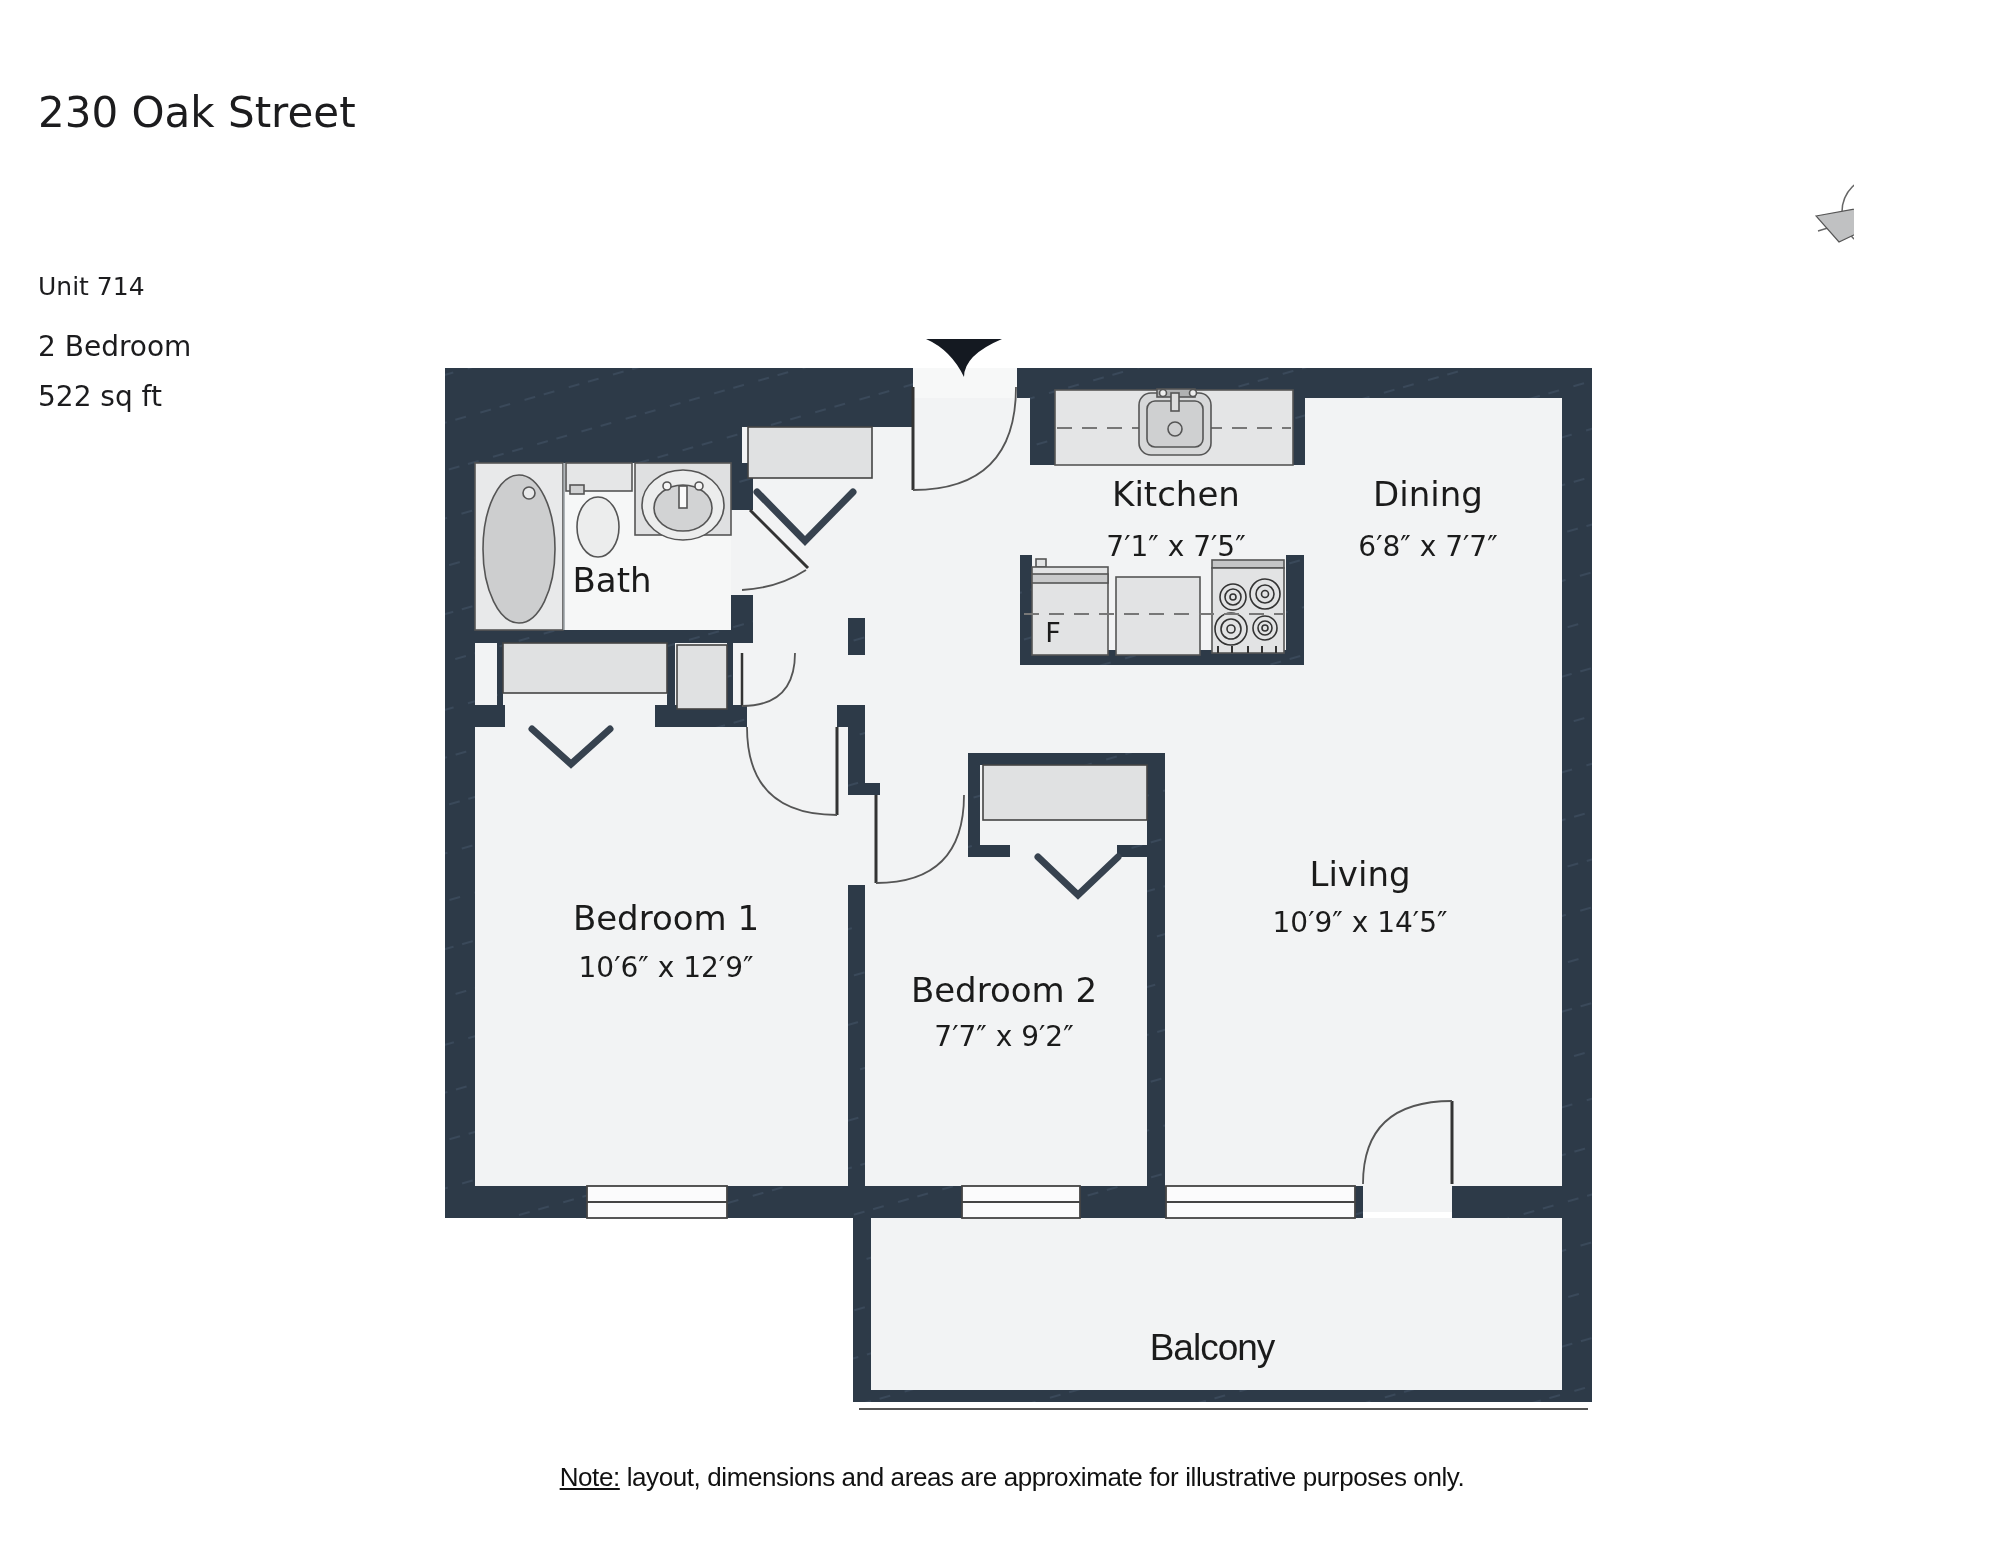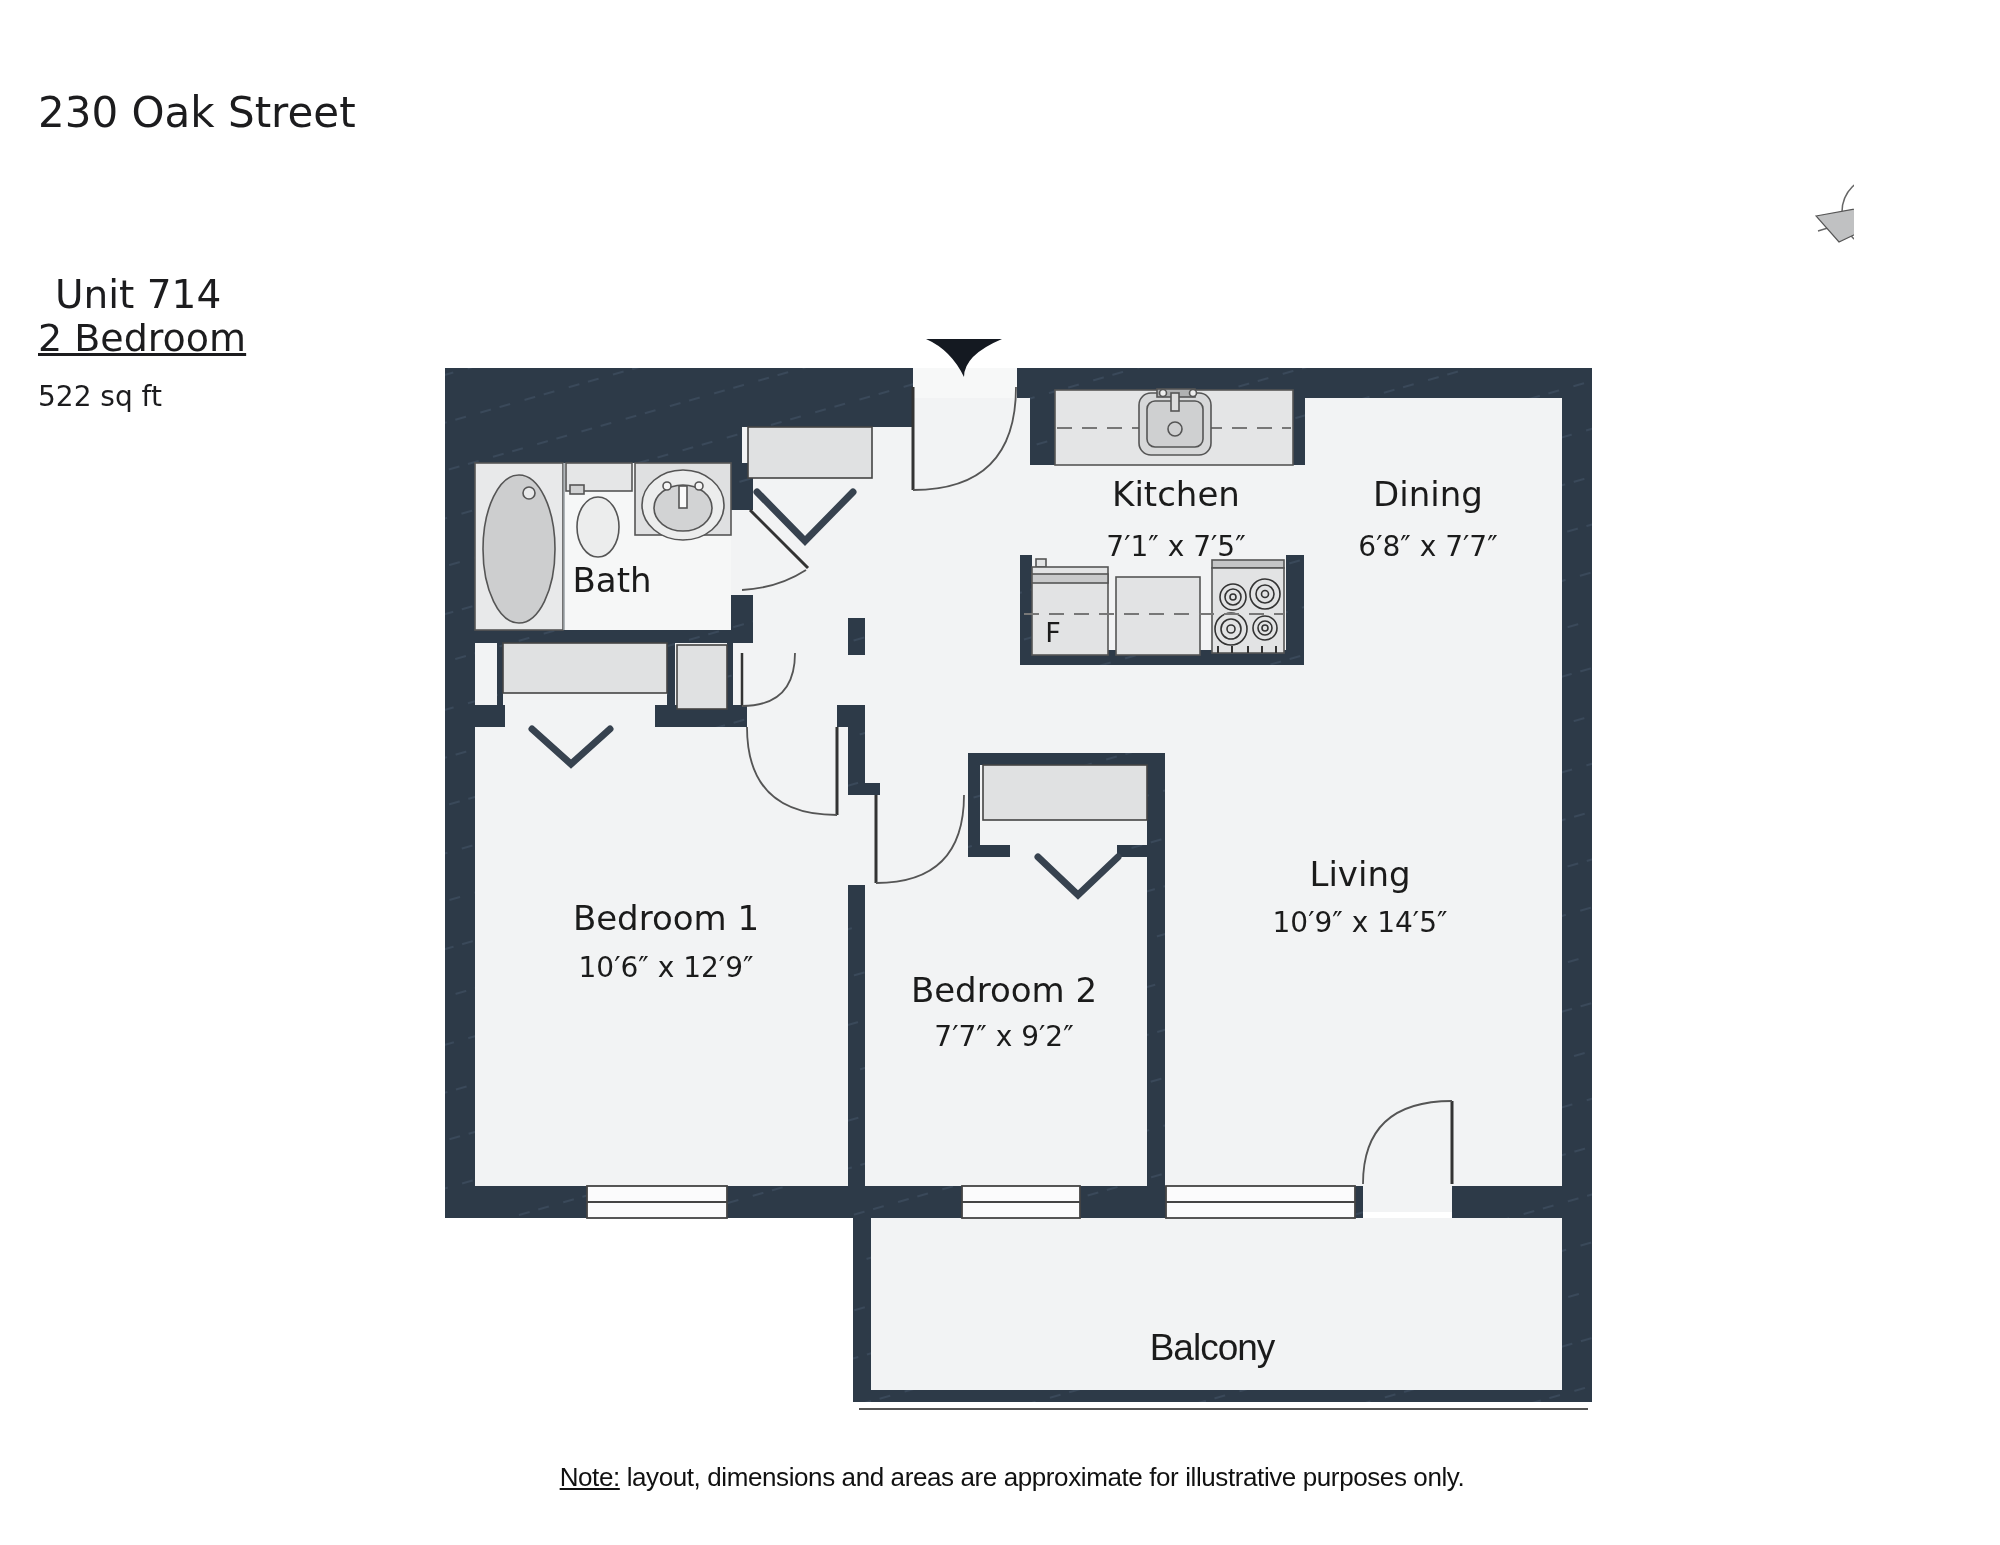--- a/index.html
+++ b/index.html
@@ -1,21 +1,21 @@
 <!DOCTYPE html>
 <html><head>
 <meta charset="utf-8">
 <style>
   html,body{margin:0;padding:0;background:#ffffff;}
   .canvas{position:relative;width:1854px;height:1545px;background:#ffffff;overflow:hidden;
           font-family:"DejaVu Sans", sans-serif;color:#1c1c1e;}
   .titleblock{position:absolute;left:38px;top:0;}
   .addr{position:absolute;left:0;top:88px;font-size:42px;white-space:nowrap;color:#1c1c1e;}
-  .unit{position:absolute;left:17px;top:272px;font-size:39px;white-space:nowrap;}
-  .bedrooms{position:absolute;left:0;top:316px;font-size:38px;white-space:nowrap;text-decoration:underline;}
+  .unit{position:absolute;left:0;top:272px;font-size:25px;white-space:nowrap;}
+  .bedrooms{position:absolute;left:0;top:330px;font-size:28px;white-space:nowrap;}
   .area{position:absolute;left:0;top:380px;font-size:28px;white-space:nowrap;}
   .note{position:absolute;left:12px;top:1462px;width:2000px;text-align:center;
         font-family:"Liberation Sans", sans-serif;font-size:26px;letter-spacing:-0.4px;color:#111;}
   .note .note-label{text-decoration:underline;}
   svg{position:absolute;left:0;top:0;}
   svg text{font-family:"DejaVu Sans", sans-serif;fill:#1b1b1b;}
   text.roomname{font-size:34px;}
   text.roomdims{font-size:28px;}
   text.balcony{font-family:"Liberation Sans", sans-serif;font-size:37px;letter-spacing:-1px;}
   text.fr{font-size:27px;}

